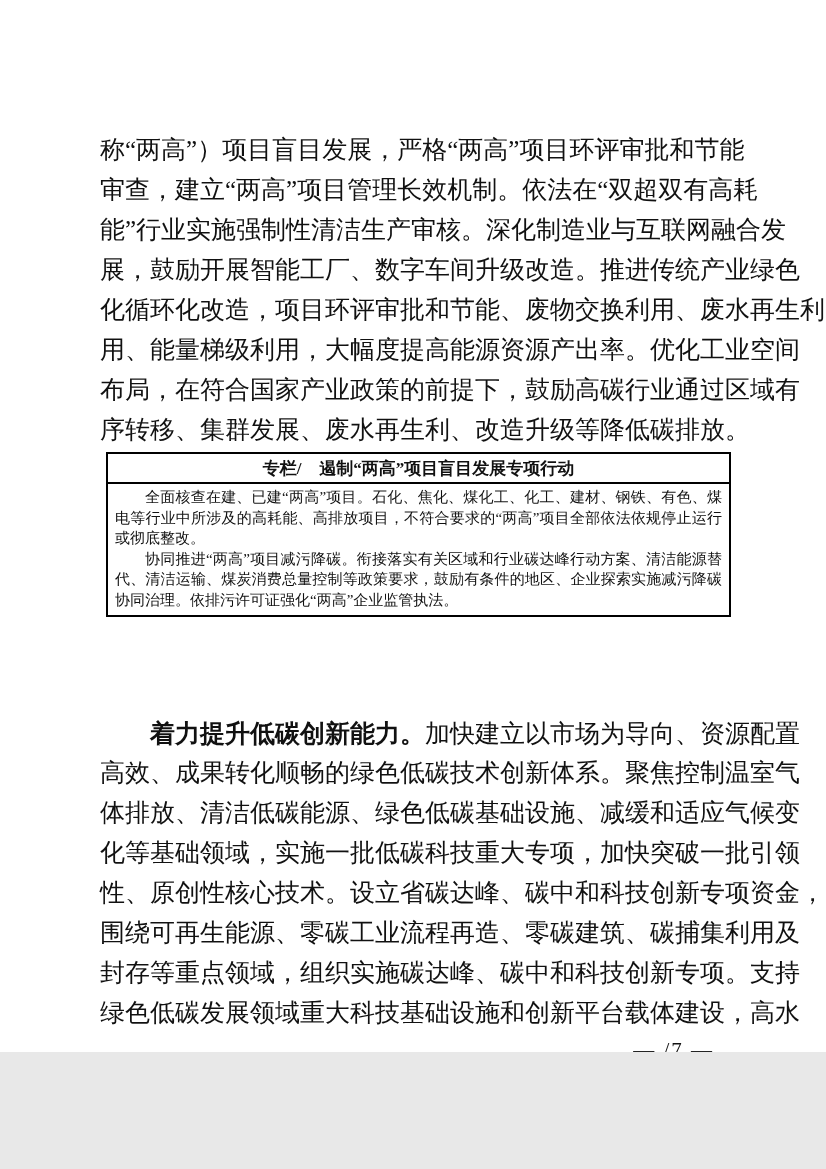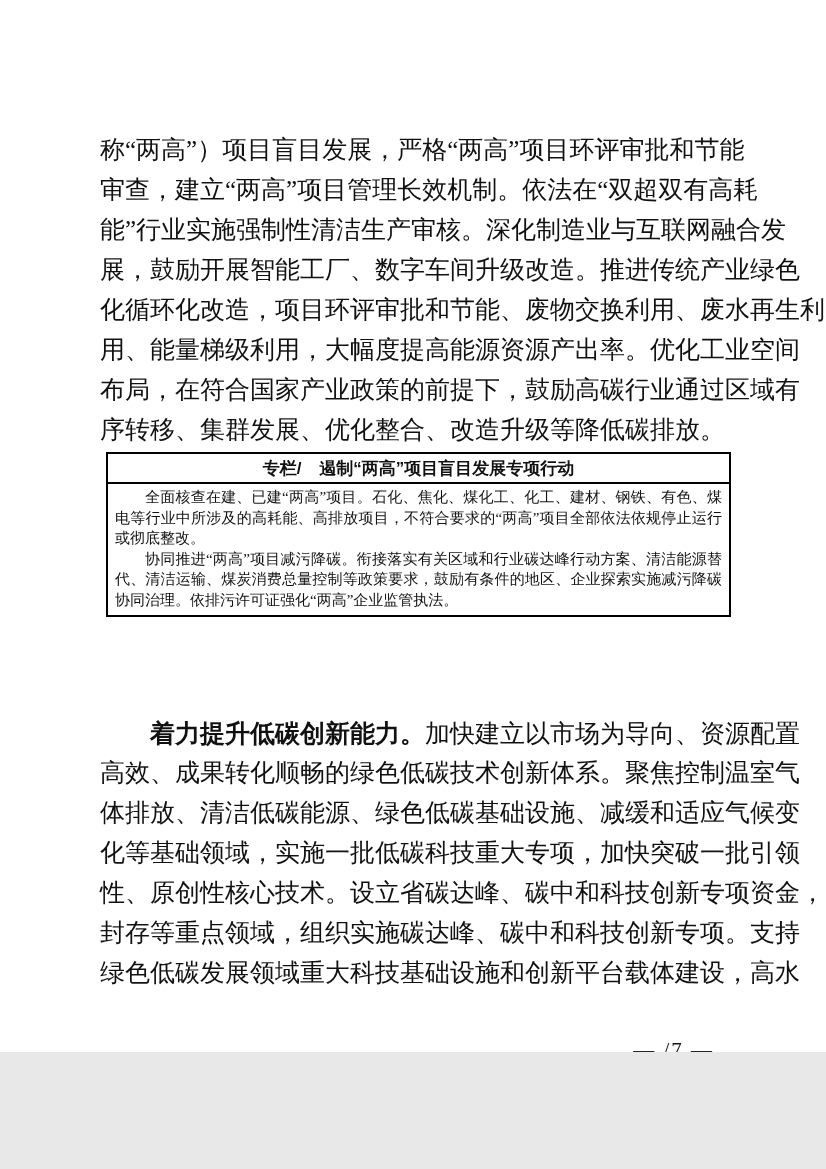--- a/index.html
+++ b/index.html
@@ -27,21 +27,21 @@
   .lead{font-weight:bold;font-family:"Liberation Sans","DejaVu Sans",sans-serif;}
   .indent2{display:inline-block;width:50px;}
   
   .colbox{
     position:absolute;left:106px;top:452px;width:621px;
     border:2px solid #000;
     background:#fff;
   }
   .colbox-title{
     text-align:center;
-    font-family:Liberation Sans, sans-serif;
+    font-family:Liberation Serif, serif;
     font-weight:bold;
     font-size:17px;line-height:17px;
     padding:6px 0 5px 0;
     border-bottom:2px solid #000;
   }
   .colbox-title .gap{display:inline-block;width:18px;}
   .colbox-body{padding:3px 7px 5px 7px;}
   .colbox-body p{
     margin:0;
     font-size:15px;
@@ -67,21 +67,21 @@
 <div class="page">
 
   <div class="bodyblock p1">
       <div class="line">称“两高”）项目盲目发展，严格“两高”项目环评审批和节能</div>
       <div class="line">审查，建立“两高”项目管理长效机制。依法在“双超双有高耗</div>
       <div class="line">能”行业实施强制性清洁生产审核。深化制造业与互联网融合发</div>
       <div class="line">展，鼓励开展智能工厂、数字车间升级改造。推进传统产业绿色</div>
       <div class="line">化循环化改造，项目环评审批和节能、废物交换利用、废水再生利</div>
       <div class="line">用、能量梯级利用，大幅度提高能源资源产出率。优化工业空间</div>
       <div class="line">布局，在符合国家产业政策的前提下，鼓励高碳行业通过区域有</div>
-      <div class="line last">序转移、集群发展、优化整合、改造升级等降低碳排放。</div>
+      <div class="line last">序转移、集群发展、废水再生利、改造升级等降低碳排放。</div>
     </div>
 
   <div class="colbox">
     <div class="colbox-title">
       <span>专栏/</span><span class="gap"></span><span>遏制“两高”项目盲目发展专项行动</span>
     </div>
     <div class="colbox-body">
       <p>全面核查在建、已建“两高”项目。石化、焦化、煤化工、化工、建材、钢铁、有色、煤电等行业中所涉及的高耗能、高排放项目，不符合要求的“两高”项目全部依法依规停止运行或彻底整改。</p>
       <p>协同推进“两高”项目减污降碳。衔接落实有关区域和行业碳达峰行动方案、清洁能源替代、清洁运输、煤炭消费总量控制等政策要求，鼓励有条件的地区、企业探索实施减污降碳协同治理。依排污许可证强化“两高”企业监管执法。</p>
     </div>
@@ -89,20 +89,21 @@
 
   <div class="bodyblock p2">
     <div class="line">
       <span class="indent2"></span><span class="lead">着力提升低碳创新能力。</span><span>加快建立以市场为导向、资源配置</span>
     </div>
     <div>
         <div class="line">高效、成果转化顺畅的绿色低碳技术创新体系。聚焦控制温室气</div>
         <div class="line">体排放、清洁低碳能源、绿色低碳基础设施、减缓和适应气候变</div>
         <div class="line">化等基础领域，实施一批低碳科技重大专项，加快突破一批引领</div>
         <div class="line">性、原创性核心技术。设立省碳达峰、碳中和科技创新专项资金，</div>
+        <div class="line">围绕可再生能源、零碳工业流程再造、零碳建筑、碳捕集利用及</div>
         <div class="line">封存等重点领域，组织实施碳达峰、碳中和科技创新专项。支持</div>
         <div class="line">绿色低碳发展领域重大科技基础设施和创新平台载体建设，高水</div>
       </div>
   </div>
 
   <div class="footer">
     <span class="pagenum">— /7 —</span>
   </div>
 
 </div>

